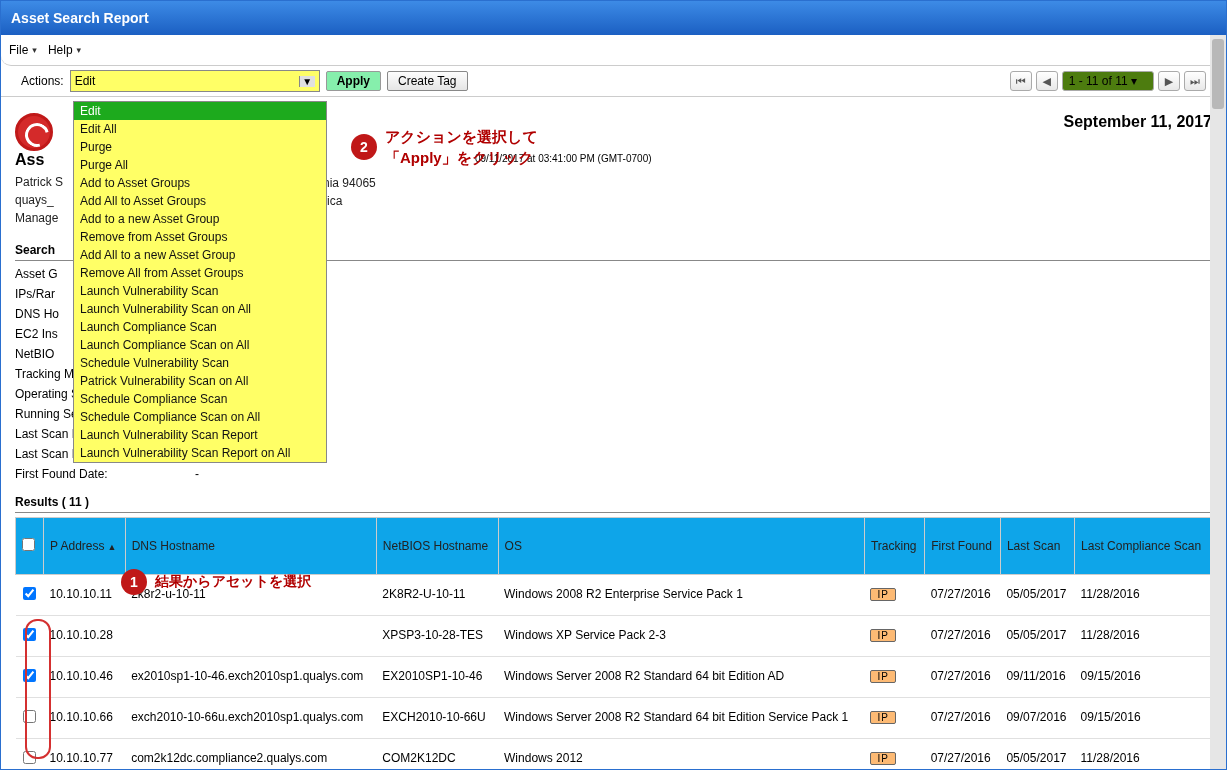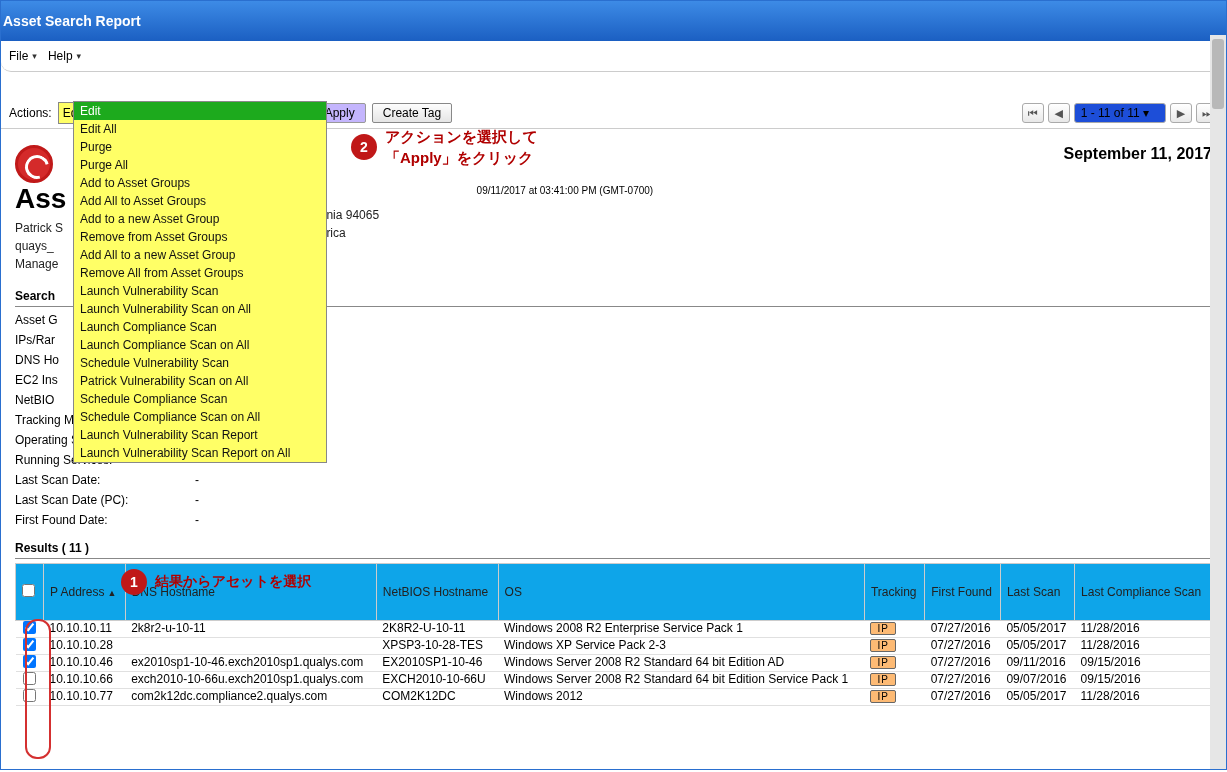--- a/index.html
+++ b/index.html
@@ -17,47 +17,46 @@
   border: 1px solid #2a6fcf;
   height: 770px;
   position: relative;
   background:#fff;
 }
 .titlebar {
   background: linear-gradient(to bottom, #3d8be6, #1b5fc2);
   color: #fff;
   font-weight: bold;
   font-size: 14px;
-  padding: 6px 2px;
-  height: 40px;
+  padding: 6px 10px;
+  height: 34px;
   display: flex;
   align-items: center;
 }
 .menubar {
   border-bottom: 1px solid #ccc;
   padding: 8px 8px;
   display: flex;
   gap: 11px;
   border-radius: 10px;
 }
 .menu-item {
   cursor: pointer;
   display: inline-flex;
   align-items: center;
   gap: 2px;
 }
 .caret-down::after { content: "▾"; font-size: 9px; margin-left: 2px; color:#333; }
 .toolbar {
   display: flex;
   align-items: center;
-  padding: 4px 8px;
+  padding: 4px 20px;
   gap: 6px;
   border-bottom: 1px solid #ccc;
   position: relative;
-  margin-top: 26px;
 }
 .actions-label { font-weight: normal; }
 .actions-select {
   background: #ffff66;
   border: 1px solid #888;
   width: 250px;
   height: 22px;
   display:flex;
   align-items:center;
   justify-content:space-between;
@@ -73,24 +72,24 @@
   font-size:10px;
 }
 .btn {
   border: 1px solid #888;
   background: linear-gradient(#fdfdfd,#e5e5e5);
   padding: 2px 10px;
   cursor:pointer;
   font-size:12px;
   border-radius:2px;
 }
-.btn.apply { background: #c4b5fd; border-color:#999; }
+.btn.apply { background: #86efac; border-color:#999;font-weight:bold; }
 .pager { margin-left:auto; display:flex; align-items:center; gap:4px; }
 .pager-btn{ width:22px;height:20px;border:1px solid #aaa;background:linear-gradient(#fff,#e8e8e8);border-radius:3px;display:flex;align-items:center;justify-content:center;font-size:11px;color:#555;cursor:pointer;}
-.pager-select{border:1px solid #aaa;background:#1d4ed8;padding:2px 16px 2px 6px;font-size:12px;border-radius:3px;height:20px;}
+.pager-select{border:1px solid #aaa;background:#4d7c0f;padding:2px 16px 2px 6px;font-size:12px;border-radius:3px;height:20px;}
 
 .dropdown-menu {
   position:absolute;
   top: 100px;
   left: 72px;
   width: 254px;
   background:#ffff66;
   border:1px solid #888;
   z-index:20;
   font-size:12px;
@@ -104,41 +103,41 @@
   overflow:auto;
 }
 .logo-circle {
   width:38px;height:38px;border-radius:50%;
   background:#d42a2a;border:3px solid #c01919;
   display:inline-block;vertical-align:middle;margin-right:6px;
   position:relative;
 }
 .logo-circle::after{content:"";position:absolute;width:18px;height:18px;border:3px solid #fff;border-radius:50%;left:7px;top:7px;border-right-color:transparent;transform:rotate(30deg);}
 .report-head { margin-top:16px; display:flex; align-items:flex-start; justify-content:space-between;}
-.report-title{font-size:28px;font-weight:bold;}
+.report-title{font-size:16px;font-weight:bold;}
 
 .callout {display:inline-flex;align-items:center;gap:8px;color:#b00000;font-weight:bold;font-size:14px;}
 .callout .num{width:26px;height:26px;border-radius:50%;background:#c01818;color:#fff;display:flex;align-items:center;justify-content:center;font-size:14px;}
 .callout-1{position:absolute;left:120px;top:568px;z-index:10;}
 .callout-2{position:absolute;left:350px;top:125px;z-index:30;color:#b00000;}
 .callout-2 .txt{font-size:15px;line-height:1.4;}
 
 .user-info{margin-top:4px;font-size:12px;color:#222;line-height:1.5;}
 .date-right{font-weight:bold;font-size:16px;}
 .timestamp-center{text-align:center;font-size:10px;margin-bottom:10px;}
 
 .section-title{font-weight:bold;font-size:12px;border-bottom:1px solid #888;margin-top:16px;padding-bottom:3px;}
 .criteria-row{display:flex;margin-top:6px;font-size:12px;}
 .criteria-row .lbl{width:180px;}
 
 .results-title{font-weight:bold;font-size:12px;margin-top:14px;border-bottom:1px solid #888;padding-bottom:3px;}
 
 .table{width:100%;border-collapse:collapse;font-size:12px;margin-top:4px;}
 .table th{background:#0ea5e9;border:1px solid #ccc;text-align:left;padding:20px 6px;font-weight:normal;color:#222;}
-.table td{border-bottom:1px solid #e0e0e0;padding:0 6px;vertical-align:top;}
+.table td{border-bottom:1px solid #e0e0e0;padding:12px 6px;vertical-align:top;}
 .chk{cursor:pointer;}
 .sort-ind{font-size:9px;margin-left:3px;}
 .ip-badge{display:inline-block;border:1px solid #666;background:#fdba74;font-size:10px;padding:0 6px;border-radius:2px;letter-spacing:1px;}
 .checkbox-col{width:28px;text-align:center;}
 .checkbox-col input{margin:0;}
 .checkbox-group-outline{position:absolute;left:24px;top:618px;width:26px;height:140px;border:2px solid #d43030;border-radius:12px;z-index:5;pointer-events:none;}
 .scrollbar-v{position:absolute;right:0;top:34px;bottom:0;width:16px;background:#e6e6e6;}
 .scrollbar-v .thumb{position:absolute;left:2px;right:2px;top:4px;height:70px;background:#b8b8b8;border-radius:3px;}
 </style>
 </head>

